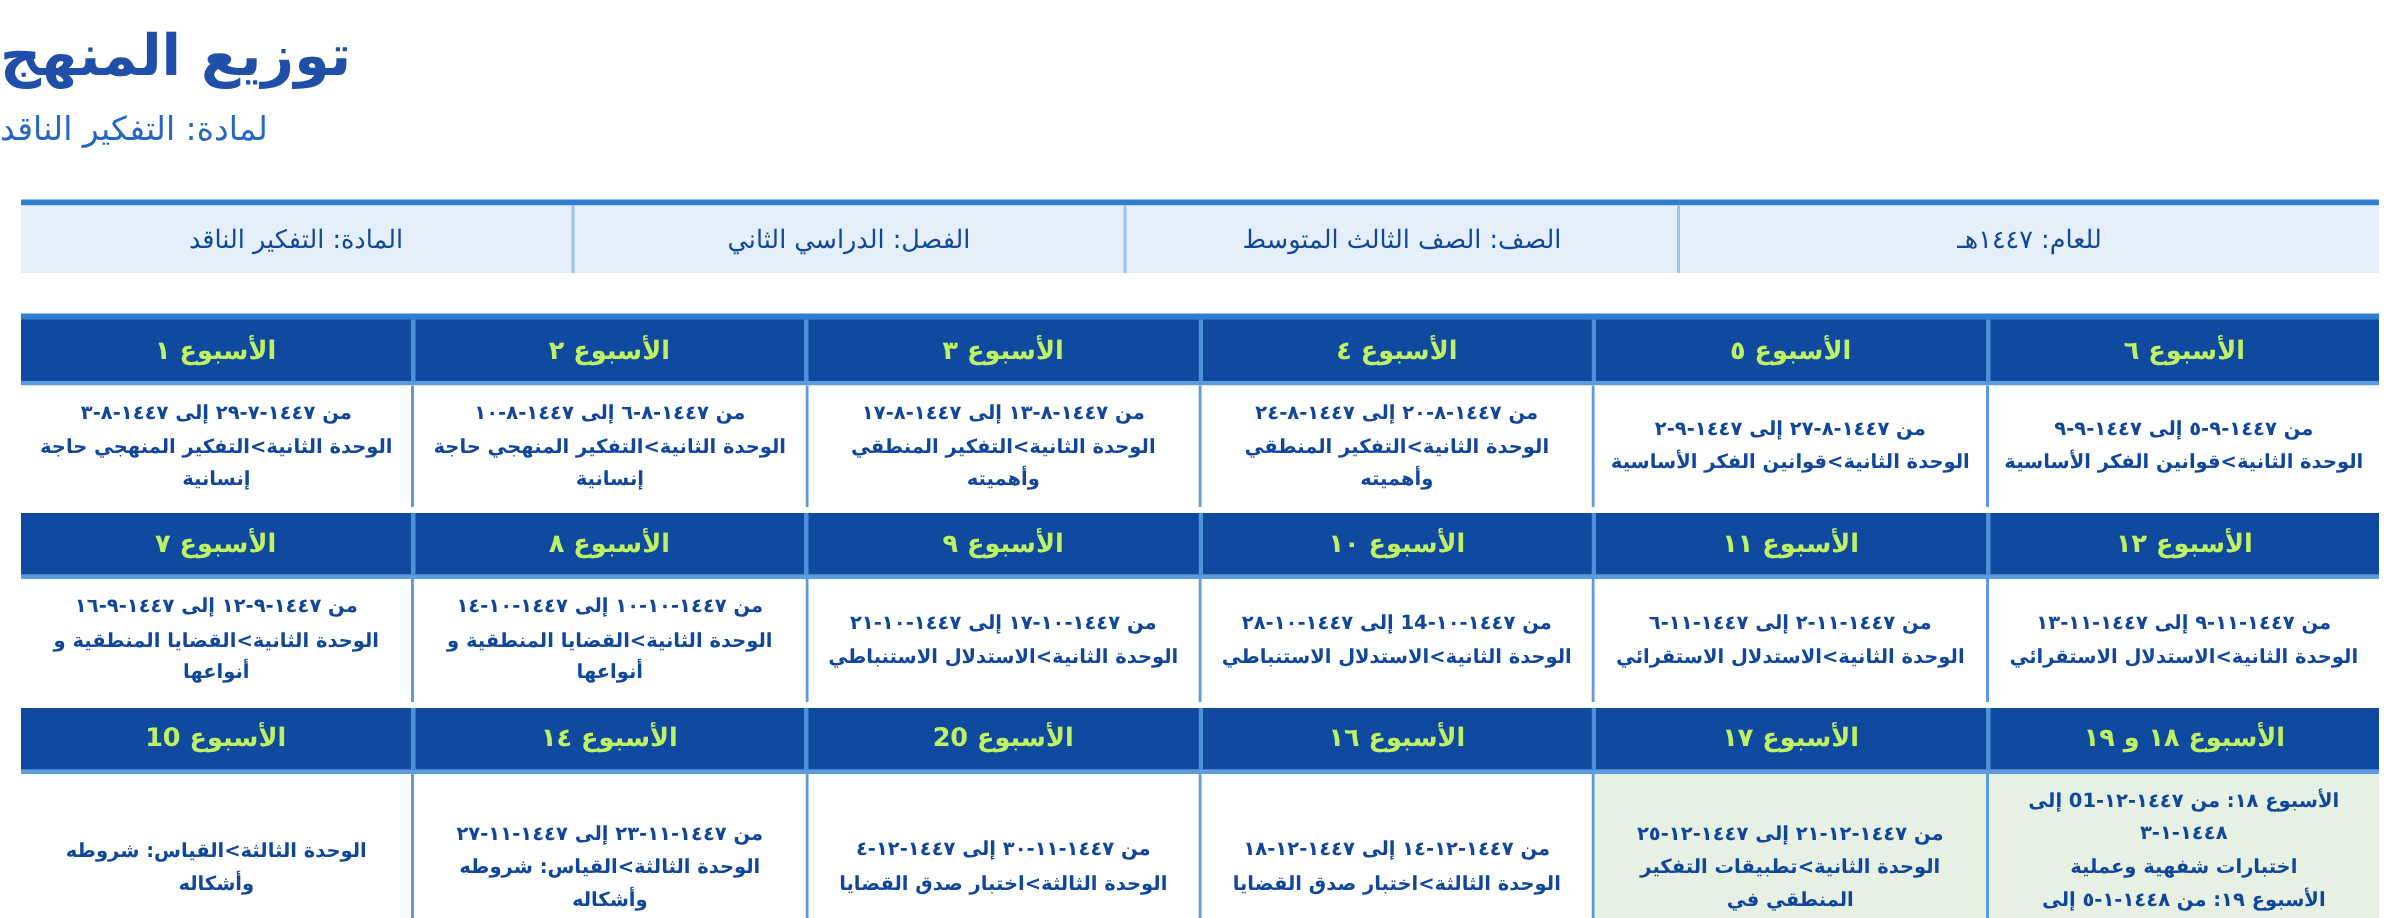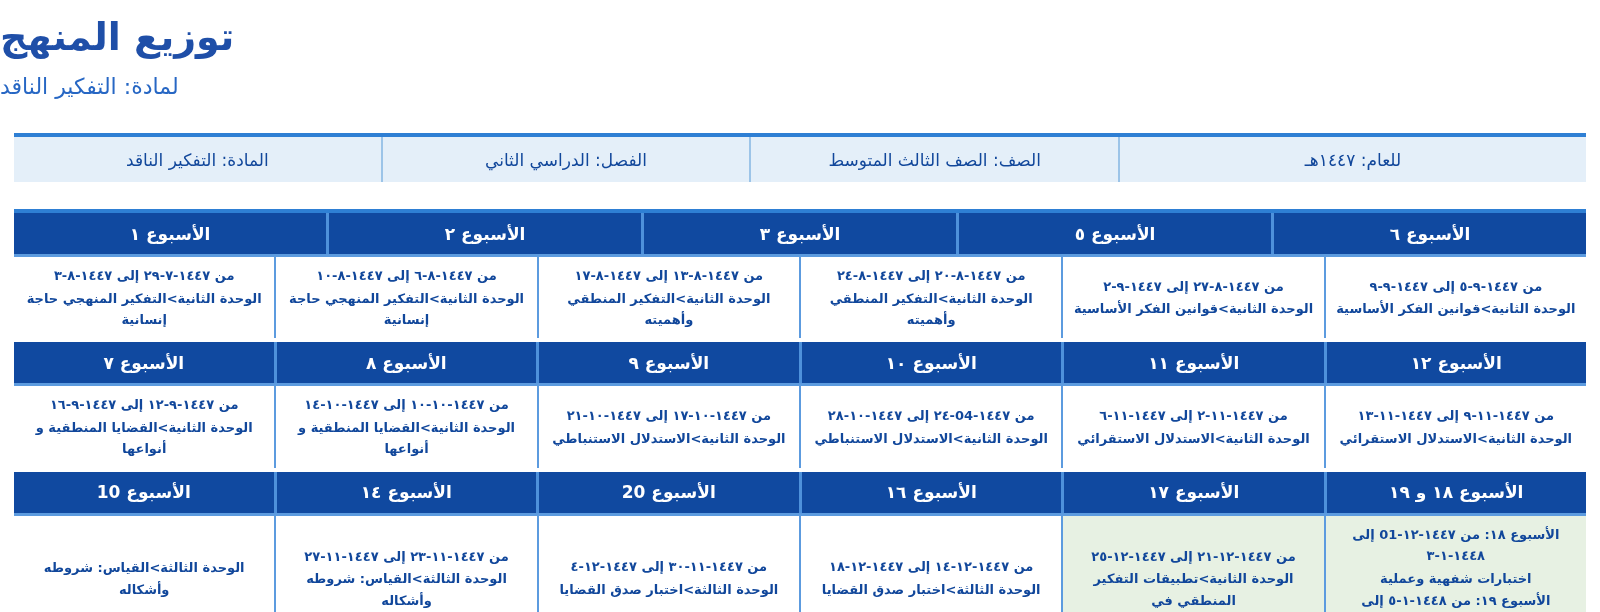--- a/index.html
+++ b/index.html
@@ -88,21 +88,21 @@
   }
   .week-head-row {
     background: #1049A0;
     height: 41px;
   }
   .wk-head {
     flex: 1 1 0;
     display: flex;
     align-items: center;
     justify-content: center;
-    color: #ffffff;
+    color: #bef264;
     font-size: 17px;
     font-weight: bold;
     background: #1049A0;
     border-left: 3px solid #4E91DB;
     box-sizing: border-box;
     white-space: nowrap;
   }
   .wk-head:last-child { border-left: none; }
 
   .week-body-row {
@@ -148,20 +148,21 @@
     <div class="info-cell">الفصل: الدراسي الثاني</div>
     <div class="info-cell">المادة: التفكير الناقد</div>
   </div>
 </div>
 
 <div class="grid-wrap" id="weeks-grid">
     <div class="week-block">
       <div class="week-head-row">
         <div class="wk-head">الأسبوع ٦</div>
         <div class="wk-head">الأسبوع ٥</div>
+        <div class="wk-head">الأسبوع ٤</div>
         <div class="wk-head">الأسبوع ٣</div>
         <div class="wk-head">الأسبوع ٢</div>
         <div class="wk-head">الأسبوع ١</div>
       </div>
       <div class="week-body-row">
         <div class="wk-cell">
           <span class="ln">من ١٤٤٧-٩-٥ إلى ١٤٤٧-٩-٩</span>
           <span class="ln topic">الوحدة الثانية&gt;قوانين الفكر الأساسية</span>
         </div>
         <div class="wk-cell">
@@ -199,21 +200,21 @@
       <div class="week-body-row">
         <div class="wk-cell">
           <span class="ln">من ١٤٤٧-١١-٩ إلى ١٤٤٧-١١-١٣</span>
           <span class="ln topic">الوحدة الثانية&gt;الاستدلال الاستقرائي</span>
         </div>
         <div class="wk-cell">
           <span class="ln">من ١٤٤٧-١١-٢ إلى ١٤٤٧-١١-٦</span>
           <span class="ln topic">الوحدة الثانية&gt;الاستدلال الاستقرائي</span>
         </div>
         <div class="wk-cell">
-          <span class="ln">من ١٤٤٧-04-٢٤ إلى ١٤٤٧-١٠-٢٨</span>
+          <span class="ln">من ١٤٤٧-١٠-14 إلى ١٤٤٧-١٠-٢٨</span>
           <span class="ln topic">الوحدة الثانية&gt;الاستدلال الاستنباطي</span>
         </div>
         <div class="wk-cell">
           <span class="ln">من ١٤٤٧-١٠-١٧ إلى ١٤٤٧-١٠-٢١</span>
           <span class="ln topic">الوحدة الثانية&gt;الاستدلال الاستنباطي</span>
         </div>
         <div class="wk-cell">
           <span class="ln">من ١٤٤٧-١٠-١٠ إلى ١٤٤٧-١٠-١٤</span>
           <span class="ln topic">الوحدة الثانية&gt;القضايا المنطقية و أنواعها</span>
         </div>

